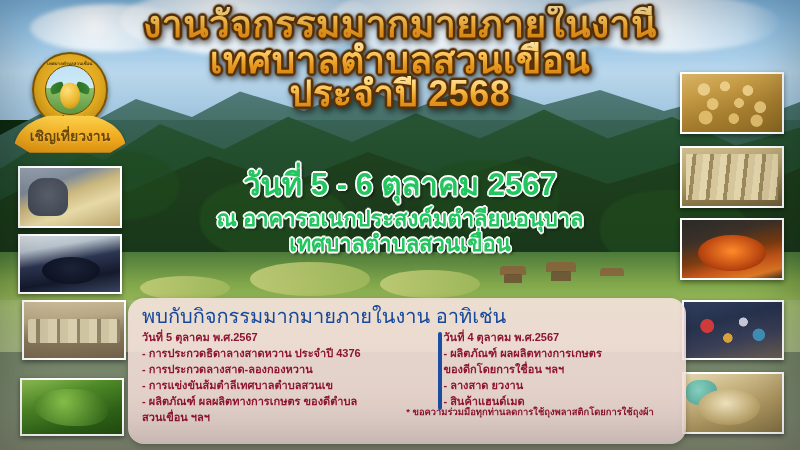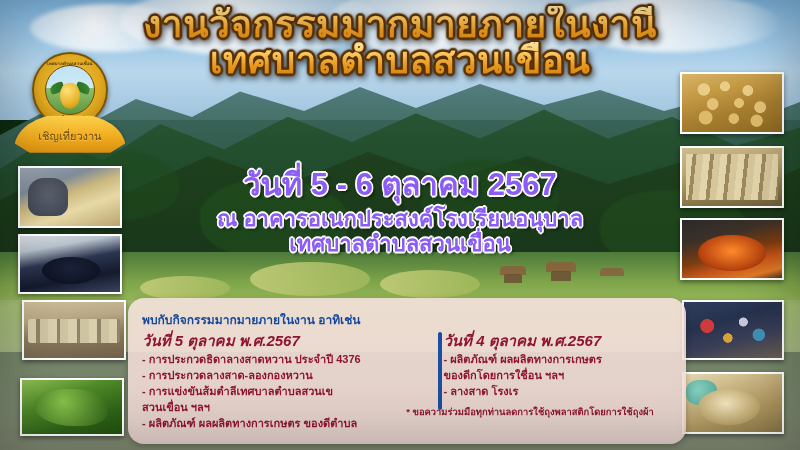--- a/index.html
+++ b/index.html
@@ -76,21 +76,21 @@
     -webkit-text-stroke:0px transparent;
     filter:drop-shadow(0 0 1px #4a2a07) drop-shadow(1px 1px 0 #5a3309) drop-shadow(-1px 1px 0 #5a3309)
            drop-shadow(1px -1px 0 #5a3309) drop-shadow(-1px -1px 0 #5a3309) drop-shadow(2px 3px 3px rgba(0,0,0,.55));
   }
   .h1 { font-size:37px; }
   .h2 { font-size:37px; margin-top:-2px; }
   .h3 { font-size:36px; margin-top:-3px; }
 
   .sub-wrap { position:absolute; left:0; top:168px; width:800px; text-align:center; }
   .s-line {
-    font-weight:900; color:#8b5cf6; line-height:1.08;
+    font-weight:900; color:#22c55e; line-height:1.08;
     text-shadow:
        1.6px 0 0 #ffffff, -1.6px 0 0 #ffffff, 0 1.6px 0 #ffffff, 0 -1.6px 0 #ffffff,
        1.2px 1.2px 0 #ffffff, -1.2px 1.2px 0 #ffffff, 1.2px -1.2px 0 #ffffff, -1.2px -1.2px 0 #ffffff,
        2.6px 2.6px 3px rgba(0,0,0,.45);
   }
   .s1 { font-size:31px; }
   .s2 { font-size:22px; margin-top:6px; }
   .s3 { font-size:22px; margin-top:1px; }
 
   
@@ -127,21 +127,21 @@
 
   .ribbon {
     position:absolute; left:0; top:62px; width:112px; height:44px;
     background:linear-gradient(180deg,#fcd34f 0%,#f0a91c 55%,#cf870f 100%);
     border-radius:56px 56px 14px 14px / 40px 40px 10px 10px;
     clip-path:polygon(0% 18%,12% 4%,88% 4%,100% 18%,100% 66%,86% 88%,14% 88%,0% 66%);
     box-shadow:0 2px 4px rgba(0,0,0,.45);
     display:flex; align-items:center; justify-content:center;
   }
   .ribbon span {
-    color:#6b4806; font-size:11px; font-weight:400;
+    color:#6b4806; font-size:14px; font-weight:700;
     text-shadow:0 1px 0 rgba(255,255,255,.35);
   }
 
   
   .photo {
     position:absolute; border:2px solid #ffffff; overflow:hidden;
     box-shadow:0 2px 5px rgba(0,0,0,.45);
   }
   .ph-inner { width:100%; height:100%; }
 
@@ -196,32 +196,31 @@
 
   
   .panel {
     position:absolute; left:128px; top:298px; width:558px; height:146px;
     background:linear-gradient(180deg, rgba(246,226,222,.88) 0%, rgba(243,221,216,.88) 50%, rgba(238,216,212,.88) 100%);
     border-radius:16px;
     box-shadow:0 2px 6px rgba(0,0,0,.25);
     padding:7px 14px 6px 14px;
   }
   .panel-title {
-    color:#15479c; font-size:12px; font-weight:700; line-height:1.1;
+    color:#15479c; font-size:20px; font-weight:400; line-height:1.1;
     margin-bottom:3px;
-    margin-top:9px;
   }
   .cols { display:flex; gap:0; position:relative; }
   .col-left { width:292px; padding-right:10px; }
   .col-right { width:250px; padding-left:16px; }
   .divider {
     position:absolute; left:296px; top:2px; width:4px; height:78px;
     background:#1b4da0; border-radius:2px;
   }
-  .day-title { color:#8f1430; font-size:15px; font-weight:900; line-height:1.45;font-style:italic; }
+  .day-title { color:#8f1430; font-size:11px; font-weight:900; line-height:1.45; }
   .item { color:#8f1430; font-size:11px; font-weight:700; line-height:1.45; }
   .footnote {
     position:absolute; left:252px; top:108px; width:300px;
     color:#8f1430; font-size:9.4px; font-weight:700; line-height:1.38; text-align:center;
   }
 
   
   .vignette {
     position:absolute; inset:0; pointer-events:none;
     box-shadow:inset 0 0 60px rgba(0,0,0,.28);
@@ -256,25 +255,26 @@
     <div class="roof" style="left:546px; top:262px; width:30px; height:10px; border-radius:4px 4px 0 0;"></div>
     <div class="hut" style="left:551px; top:271px; width:20px; height:10px;"></div>
     <div class="roof" style="left:600px; top:268px; width:24px; height:8px; border-radius:4px 4px 0 0;"></div>
 
     <div class="lower-haze"></div>
   </div>
 
   <div class="headline-wrap">
     <div class="h-line h1">งานวัจกรรมมากมายภายในงานี</div>
     <div class="h-line h2">เทศบาลตำบลสวนเขื่อน</div>
+    <div class="h-line h3">ประจำปี 2568</div>
   </div>
 
   <div class="sub-wrap">
     <div class="s-line s1">วันที่ 5 - 6 ตุลาคม 2567</div>
-    <div class="s-line s2">ณ อาคารอเนกประสงค์โรงเรียนอนุบาล</div>
+    <div class="s-line s2">ณ อาคารอเนกประสงค์มตำลียนอนุบาล</div>
     <div class="s-line s3">เทศบาลตำบลสวนเขื่อน</div>
   </div>
 
   <div class="seal-block">
     <div class="seal">
       <div class="seal-inner">
         <div class="seal-leaf sl-l"></div>
         <div class="seal-leaf sl-r"></div>
         <div class="seal-fruit"></div>
       </div>
@@ -318,29 +318,30 @@
   <div class="panel">
     <div class="panel-title">พบกับกิจกรรมมากมายภายในงาน อาทิเช่น</div>
     <div class="cols">
       <div class="divider"></div>
 
       <div class="col-left">
         <div class="day-title">วันที่ 5 ตุลาคม พ.ศ.2567</div>
         <div class="item">- การประกวดธิดาลางสาดหวาน ประจำปี 4376</div>
         <div class="item">- การประกวดลางสาด-ลองกองหวาน</div>
         <div class="item">- การแข่งขันส้มตำลีเทศบาลตำบลสวนเข</div>
+        <div class="item">- ผลิตภัณฑ์ ผลผลิตทางการเกษตร ของดีตำบล</div>
         <div class="item">สวนเขื่อน ฯลฯ</div>
-        <div class="item">- ผลิตภัณฑ์ ผลผลิตทางการเกษตร ของดีตำบล</div>
       </div>
 
       <div class="col-right">
         <div class="day-title">วันที่ 4 ตุลาคม พ.ศ.2567</div>
         <div class="item">- ผลิตภัณฑ์ ผลผลิตทางการเกษตร</div>
         <div class="item">ของดีกโดยการใชื่อน ฯลฯ</div>
-        <div class="item">- ลางสาด โรงเร</div>
+        <div class="item">- ลางสาด ยวงาน</div>
+        <div class="item">- สินค้าแฮนด์เมด</div>
       </div>
     </div>
     <div class="footnote">
       <div>* ขอความร่วมมือทุกท่านลดการใช้ถุงพลาสติกโดยการใช้ถุงผ้า</div>
     </div>
   </div>
 
   <div class="vignette"></div>
 </div>
 

